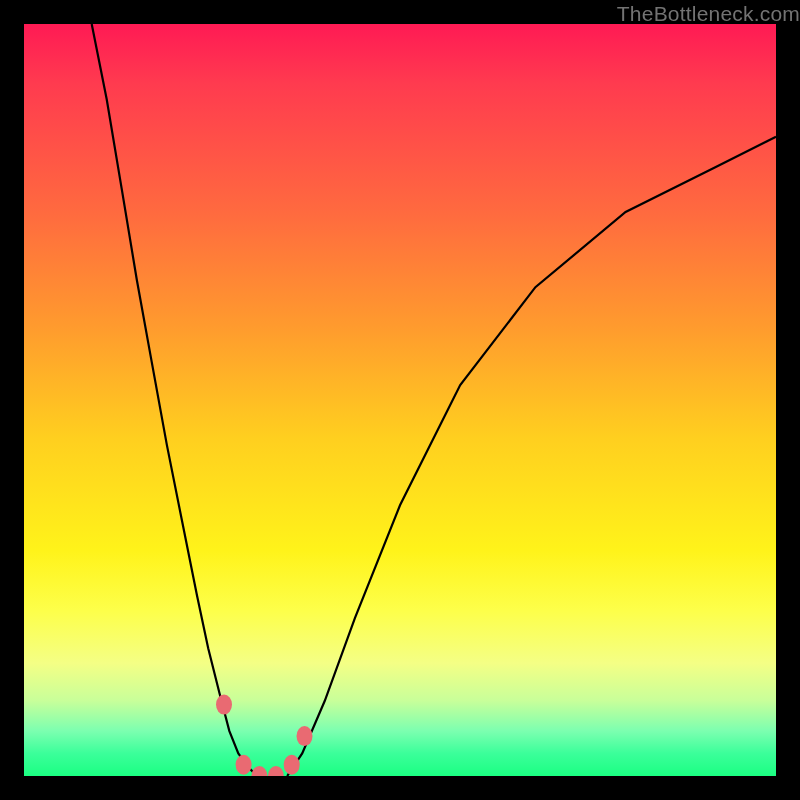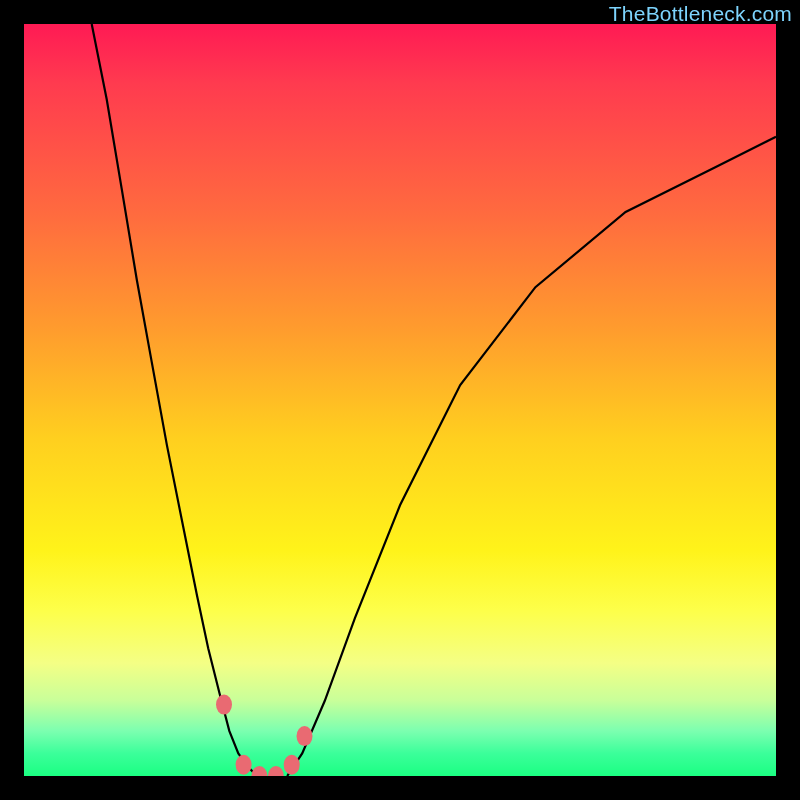--- a/index.html
+++ b/index.html
@@ -28,22 +28,22 @@
       #f4ff85 85%,
       #c8ff9a 90%,
       #7cffb0 94%,
       #3bff9a 97%,
       #1bff82 100%
     );
   }
   .watermark {
     position: absolute;
     top: 2px;
-    right: 8px;
-    color: #7dd3fc;
+    right: 0;
+    color: #737373;
     font-size: 21px;
     font-weight: 500;
     letter-spacing: 0.2px;
     z-index: 5;
   }
   svg.curve {
     position: absolute;
     left: 0;
     top: 0;
     width: 752px;

